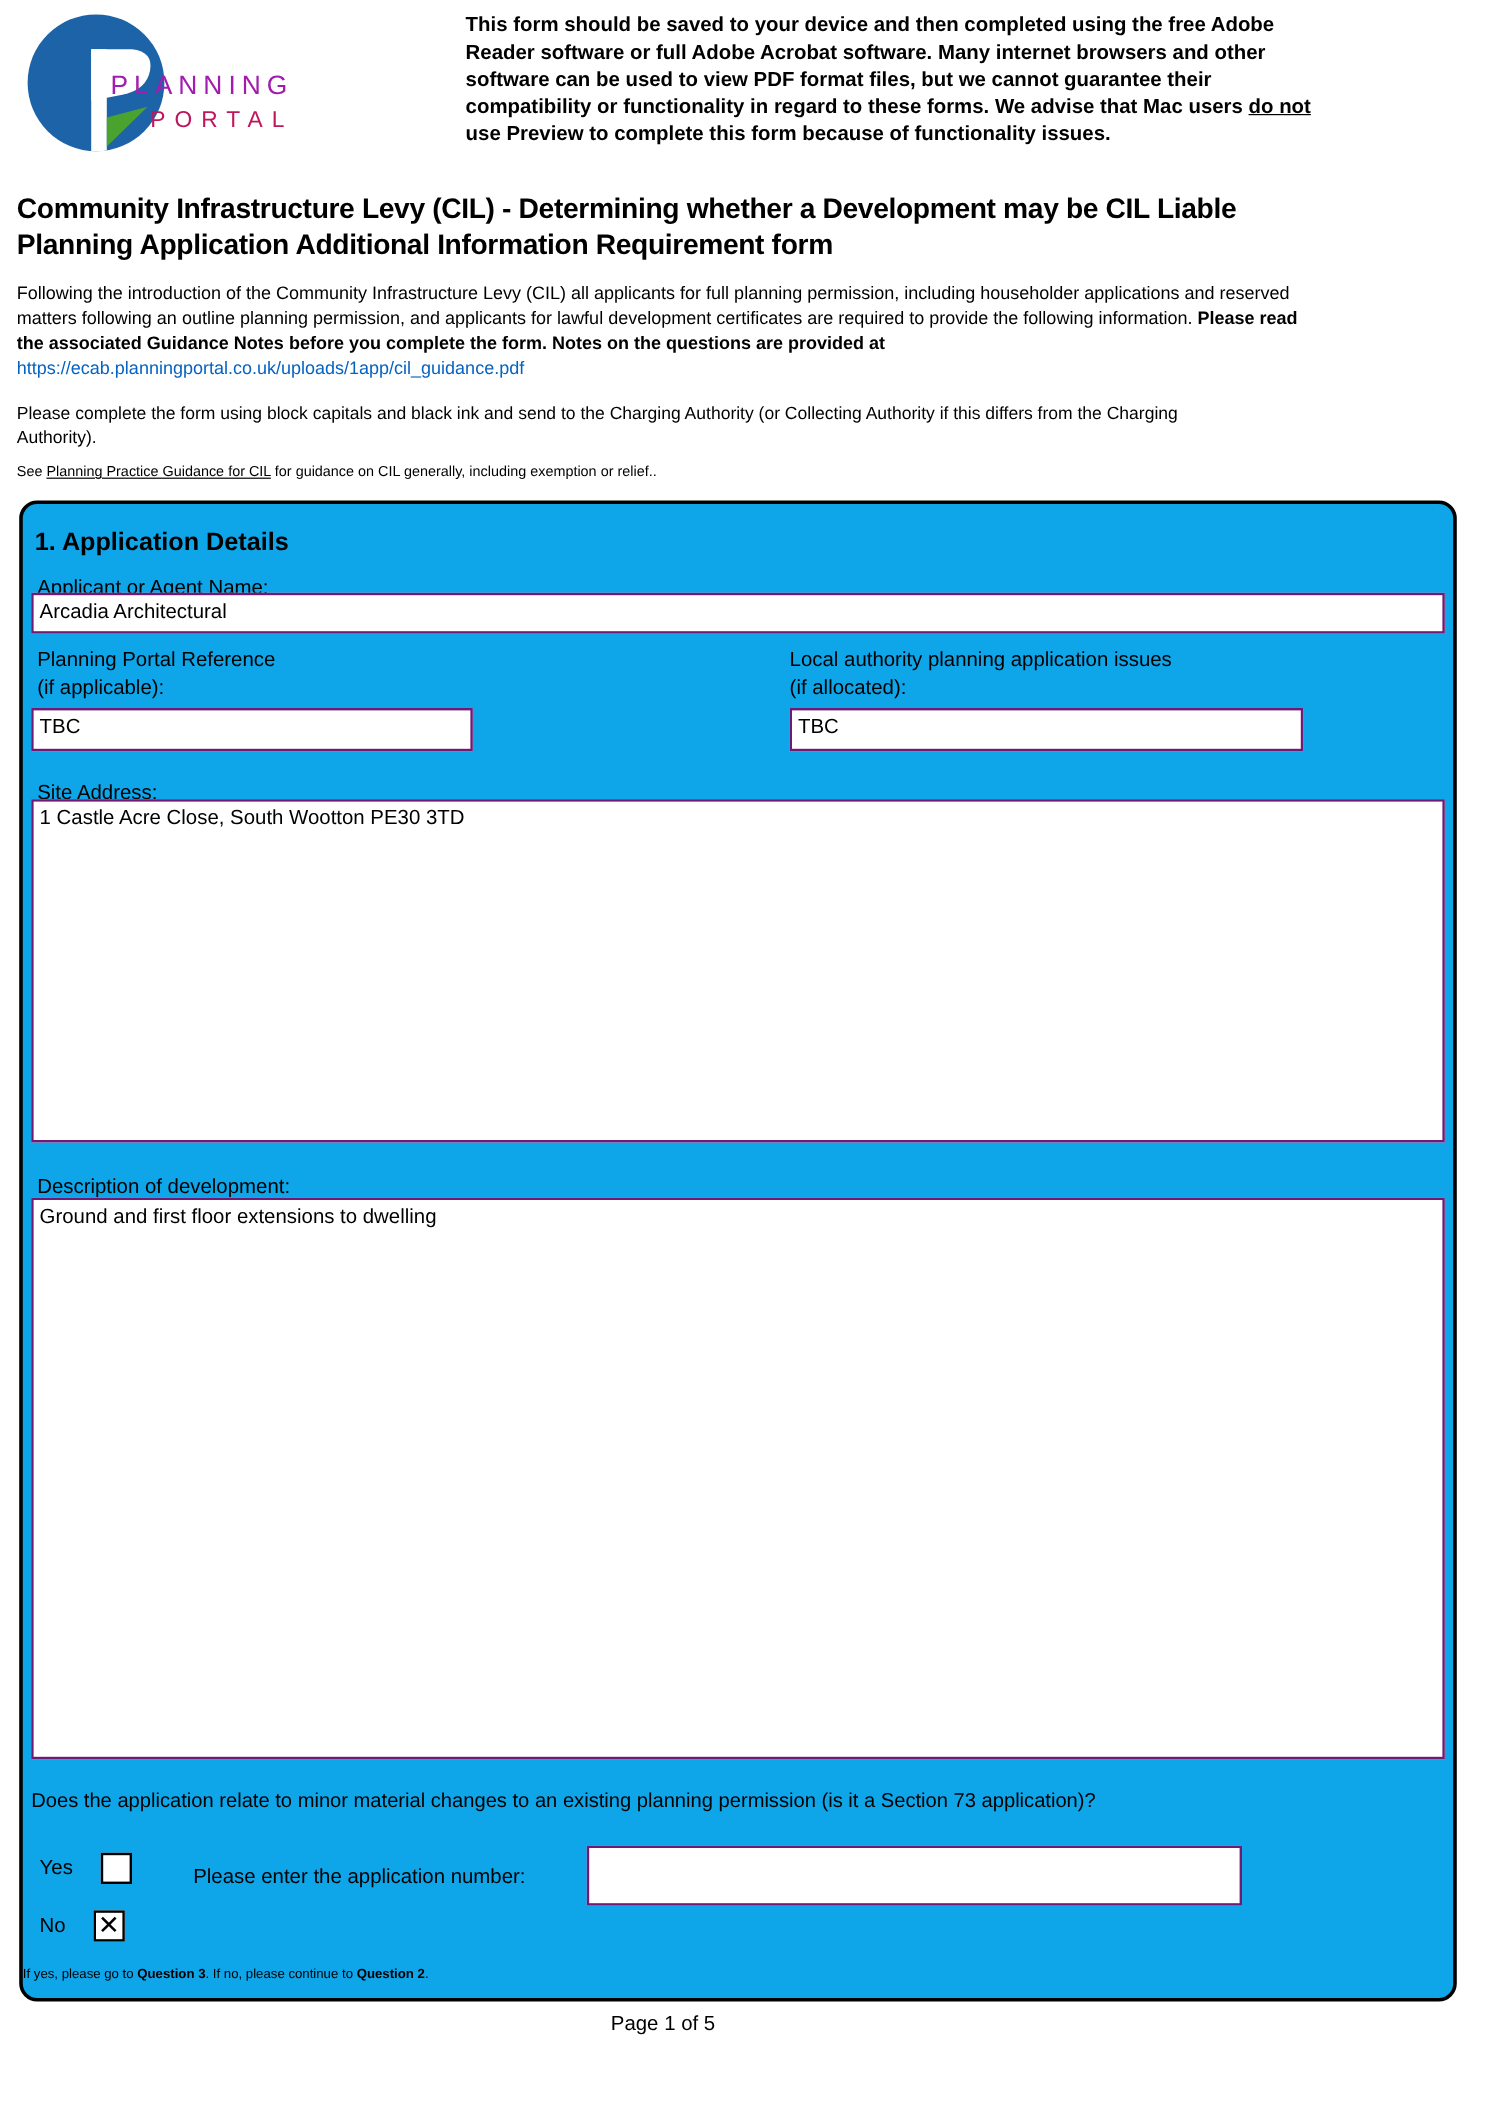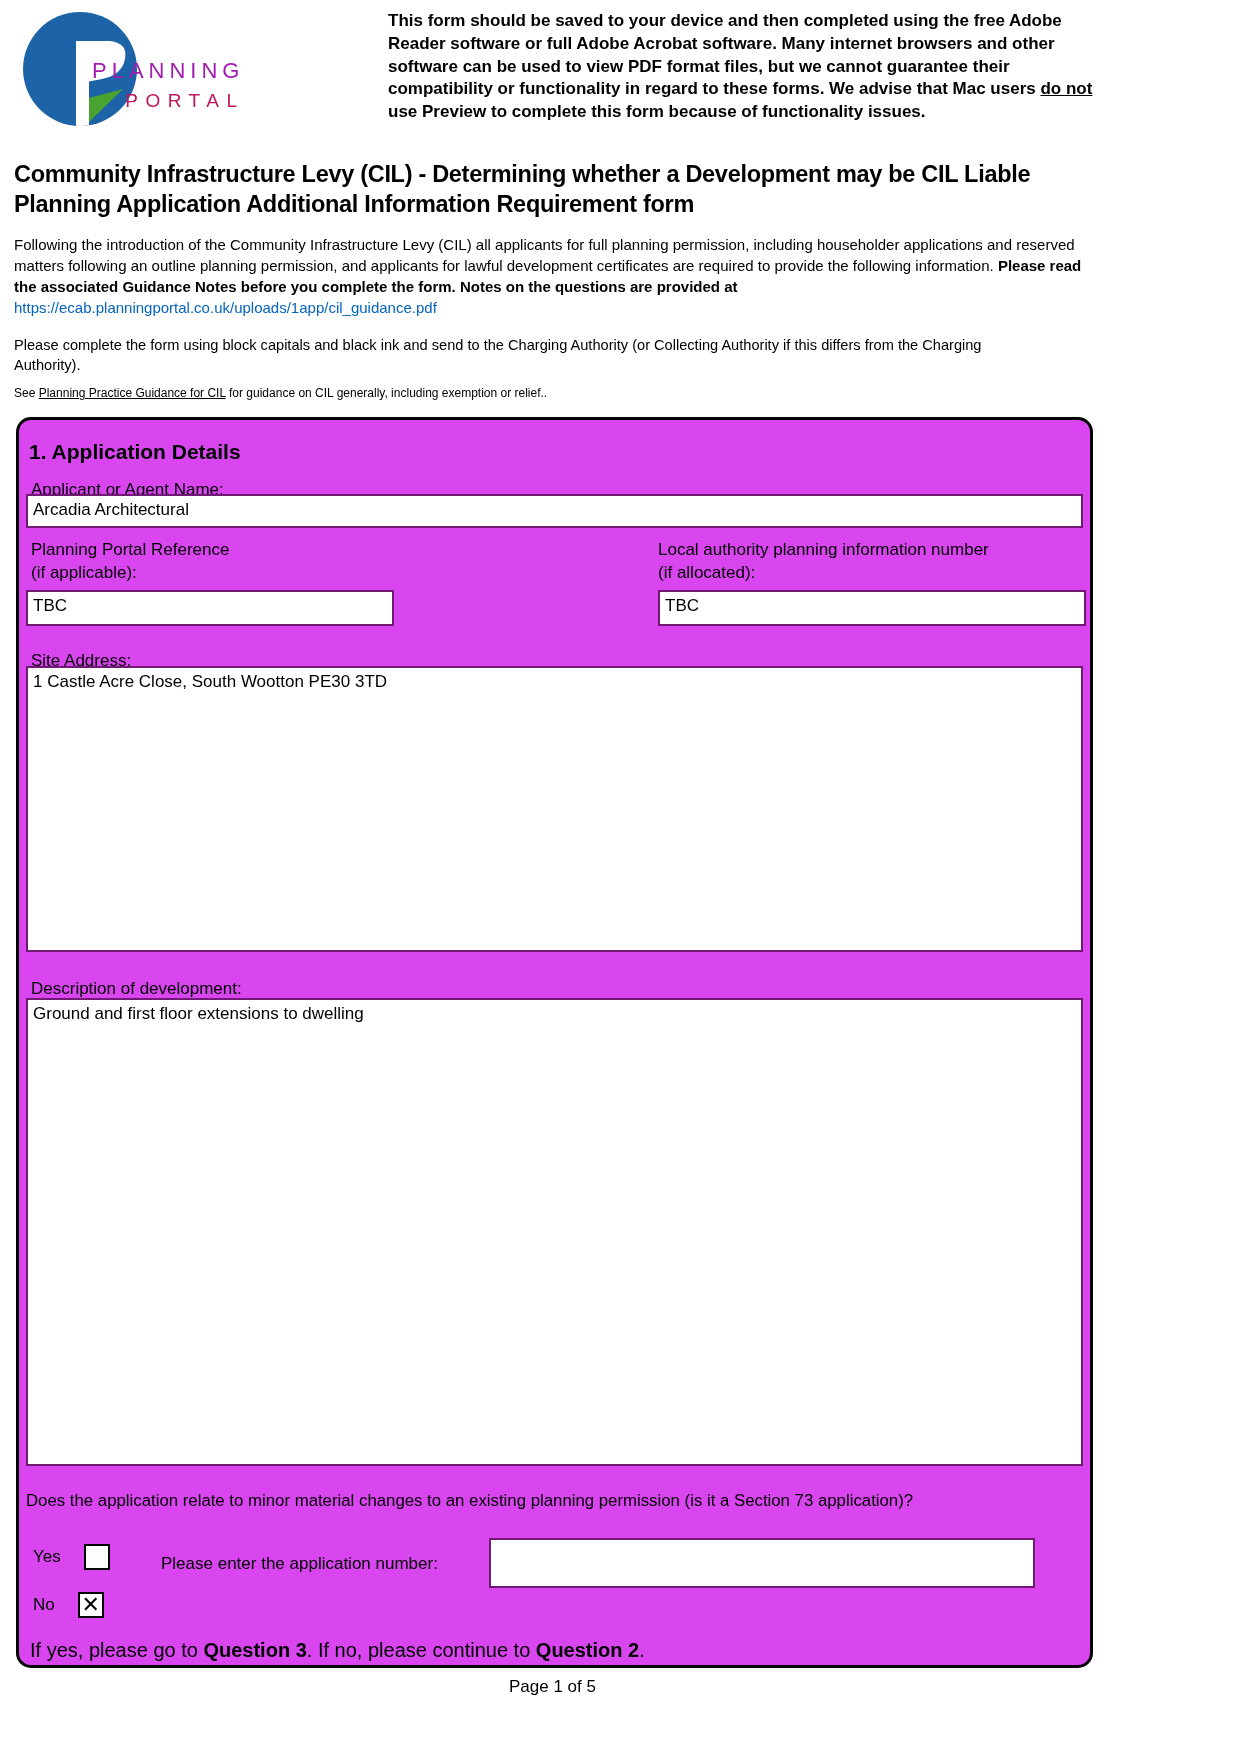--- a/index.html
+++ b/index.html
@@ -27,34 +27,34 @@
   
   .intro { margin-top:15px; font-size:15px; line-height:1.4; }
   .link { color:#0563c1; text-decoration:none; cursor:pointer; }
   .small-par { margin-top:17px; font-size:14.6px; line-height:1.38; max-width:985px; }
   .see-par { margin-top:11px; font-size:12px; }
   .see-link { color:#000; text-decoration:underline; cursor:pointer; }
 
   
   .box {
     position:relative; margin-top:17px; margin-left:2px;
-    width:1077px; height:1251px;
-    border:3px solid #000; border-radius:15px; background:#d946ef;
+    width:1198px; height:1251px;
+    border:3px solid #000; border-radius:15px; background:#0ea5e9;
   }
   .box h2 { position:absolute; top:20px; left:10px; font-size:21px; font-weight:bold; }
   .flabel { position:absolute; font-size:17px; line-height:1.32; }
   .field {
     position:absolute; border:2px solid #701a75; background:#fff;
     font-size:17px; line-height:1.25; padding:3px 5px; overflow:hidden; white-space:pre-wrap;
   }
   .q { position:absolute; left:7px; font-size:16.8px; }
   .cb-row { position:absolute; display:flex; align-items:center; gap:23px; font-size:17px; }
   .checkbox { width:26px; height:26px; border:2px solid #000; display:flex; align-items:center; justify-content:center;
               font-size:22px; line-height:1; background:#fff; }
-  .goto { position:absolute; left:11px; font-size:20px; }
+  .goto { position:absolute; left:0; font-size:11px; }
   .pagefooter { margin-top:9px; width:1077px; text-align:center; font-size:17px; }
 </style>
 </head>
 <body>
 
 <div class="page">
   <div class="content">
 
     <div class="top">
       <div class="logo">
@@ -92,21 +92,21 @@
 
     <section class="box">
       <h2>1. Application Details</h2>
 
       <label class="flabel" style="top:59px; left:12px;">Applicant or Agent Name:</label>
       <div class="field" style="top:74px; left:7px; right:7px; height:34px;">Arcadia Architectural</div>
 
       <label class="flabel" style="top:119px; left:12px;"><span>Planning Portal Reference</span><br><span>(if applicable):</span></label>
       <div class="field" style="top:170px; left:7px; width:368px; height:36px;">TBC</div>
 
-      <label class="flabel" style="top:119px; left:639px;"><span>Local authority planning information number</span><br><span>(if allocated):</span></label>
+      <label class="flabel" style="top:119px; left:639px;"><span>Local authority planning application issues</span><br><span>(if allocated):</span></label>
       <div class="field" style="top:170px; left:639px; width:428px; height:36px;">TBC</div>
 
       <label class="flabel" style="top:230px; left:12px;">Site Address:</label>
       <div class="field" style="top:246px; left:7px; right:7px; height:286px;">1 Castle Acre Close, South Wootton PE30 3TD</div>
 
       <label class="flabel" style="top:558px; left:12px;">Description of development:</label>
       <div class="field" style="top:578px; left:7px; right:7px; height:468px;">Ground and first floor extensions to dwelling</div>
 
       <p class="q" style="top:1071px;">Does the application relate to minor material changes to an existing planning permission (is it a Section 73 application)?</p>
 

